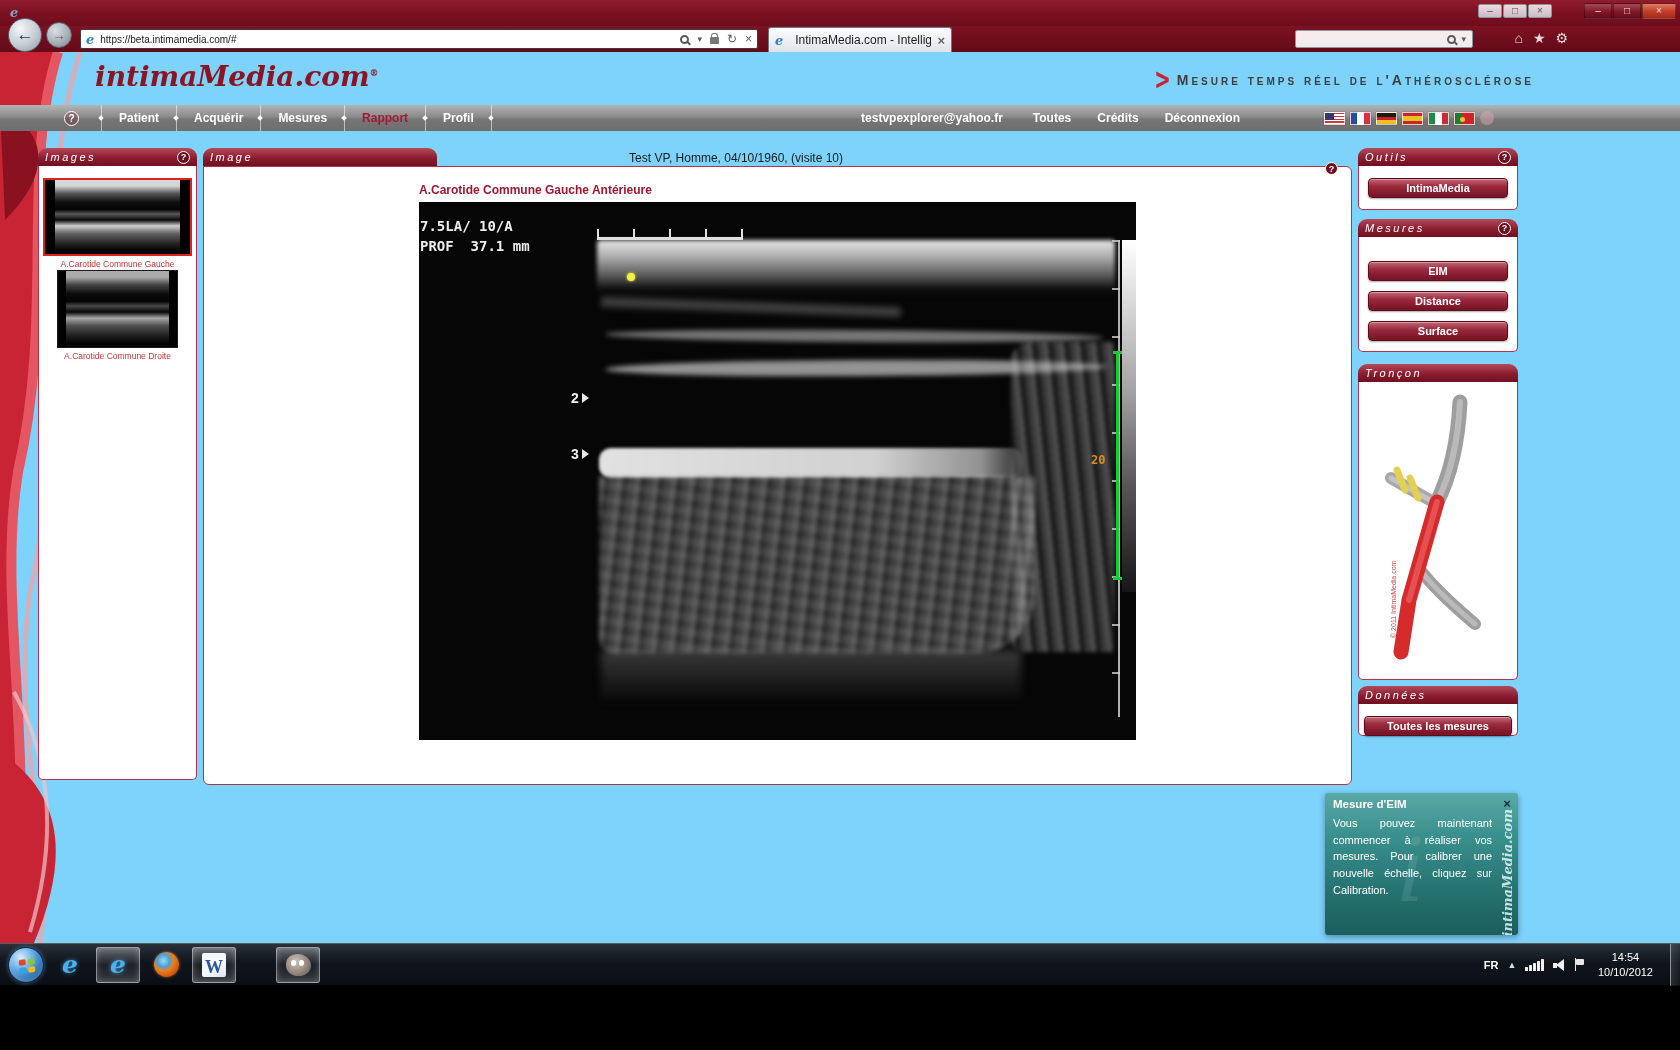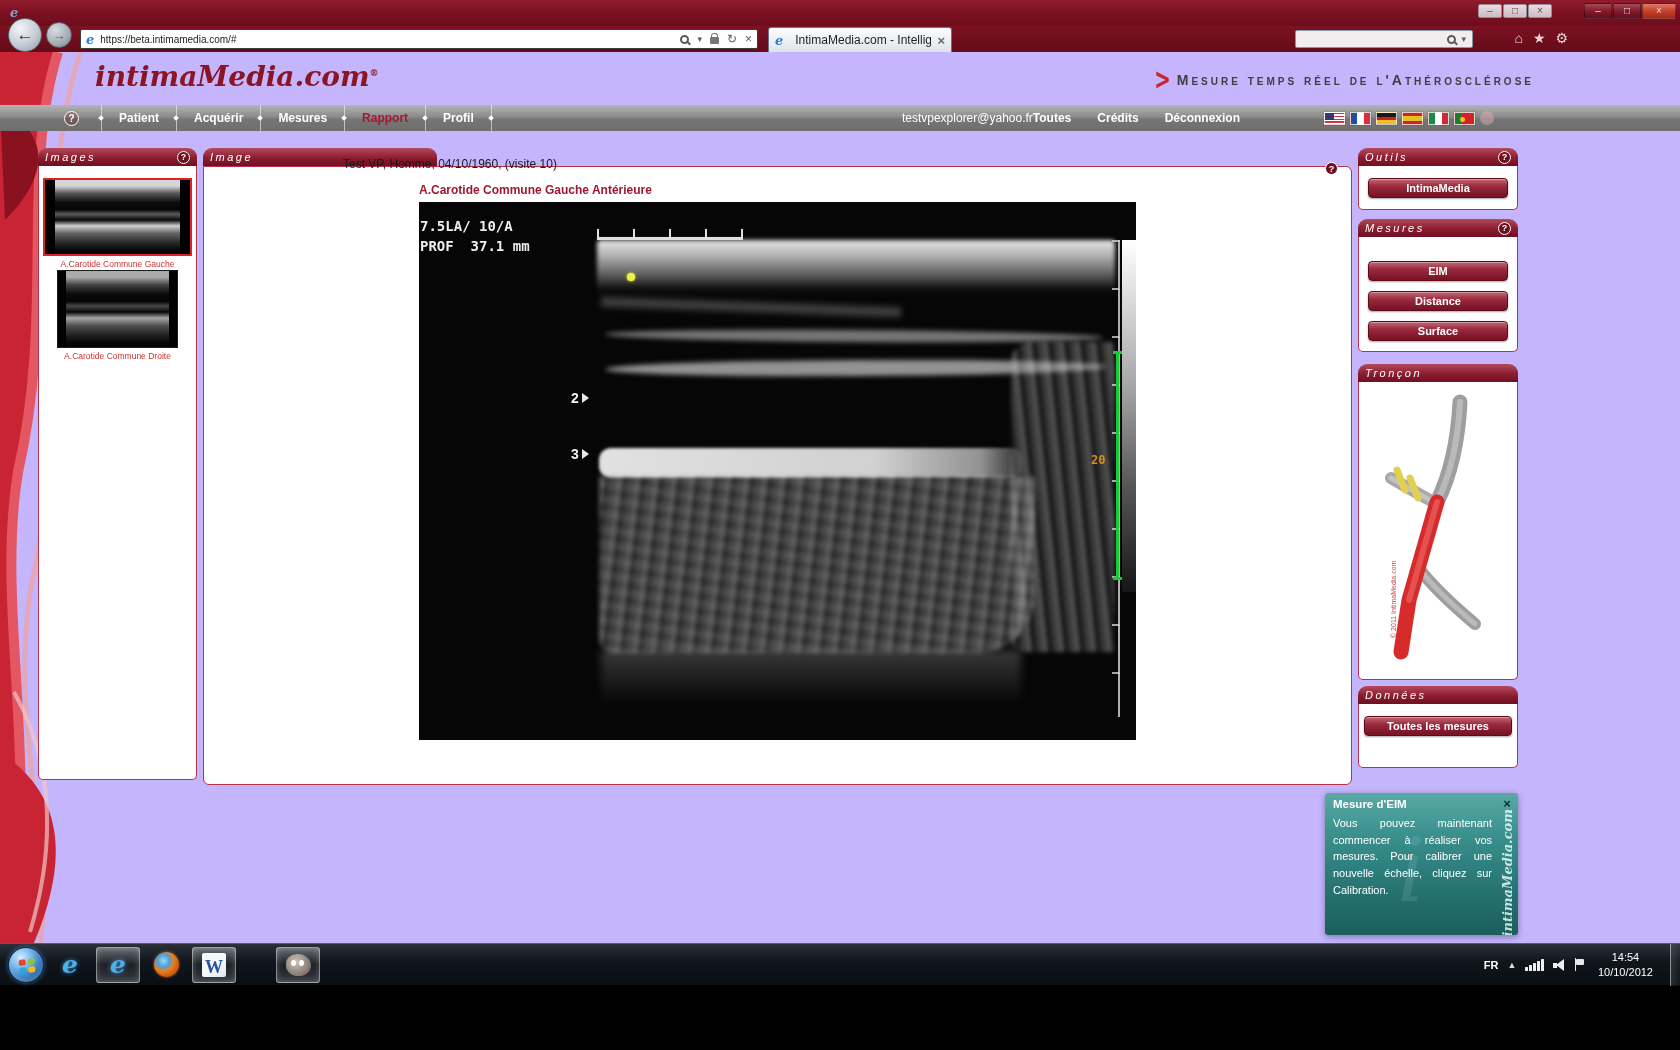--- a/index.html
+++ b/index.html
@@ -45,21 +45,21 @@
     border:1px solid #6a7582; border-bottom:none; border-radius:3px 3px 0 0;
     display:flex; align-items:center; padding:0 6px; gap:6px; }
   #tab .title { flex:1; font-size:12px; color:#1e1e1e; white-space:nowrap; overflow:hidden; }
   #tab .tclose { color:#666; font-size:13px; font-weight:bold; }
   #tb-search { position:absolute; left:1295px; top:4px; width:178px; height:18px;
     background:rgba(255,255,255,.92); border:1px solid #8a95a2; border-radius:2px;
     display:flex; align-items:center; justify-content:flex-end; gap:5px; padding:0 6px; }
   #ie-tools { position:absolute; right:112px; top:5px; display:flex; gap:10px; color:#e7d6d9; font-size:14px; line-height:1; }
 
   
-  #page { position:absolute; left:0; top:52px; width:1680px; height:891px; background:#c4b5fd; overflow:hidden; }
+  #page { position:absolute; left:0; top:52px; width:1680px; height:891px; background:#7dd3fc; overflow:hidden; }
   #swirl { position:absolute; left:0; top:0; z-index:0; }
 
   #site-header { position:absolute; left:0; top:0; width:1680px; height:53px; z-index:2; }
   #logo { position:absolute; left:95px; top:8px; font-family:"DejaVu Serif",serif; font-style:italic; font-weight:bold; font-size:28px; color:#8c1525; }
   #logo sup { font-size:9px; }
   #tagline { position:absolute; right:146px; top:14px; display:flex; align-items:center; gap:7px; }
   #tagline .chev { color:#c92433; font:bold 24px "DejaVu Sans Mono",monospace; transform:scaleY(1.3); }
   #tagline .ttext { font-variant:small-caps; letter-spacing:3px; font-size:14px; color:#3f3f3f; font-weight:bold; }
 
   #navbar { position:absolute; left:0; top:53px; width:1680px; height:26px; z-index:2;
@@ -67,21 +67,21 @@
     display:flex; align-items:center; color:#fff; font-size:12px; }
   .help-ring { width:15px; height:15px; border-radius:50%; border:1px solid #fff; color:#fff;
     font-weight:bold; font-size:10px; display:flex; align-items:center; justify-content:center; background:rgba(110,13,28,.25); }
   #nav-help { margin-left:64px; }
   #nav-items { display:flex; align-items:center; margin-left:22px; height:26px; }
   .nav-item { padding:0 17px; font-weight:bold; color:#fff; }
   .nav-item.active { color:#a81830; }
   .nav-sep { width:1px; height:26px; background:rgba(255,255,255,.55); position:relative; }
   .nav-sep::after { content:""; position:absolute; left:-2px; top:11px; width:4px; height:4px; background:#fff; transform:rotate(45deg); }
   #nav-right { position:absolute; right:0; top:0; height:26px; display:flex; align-items:center; }
-  #nav-user { font-weight:normal; }
+  #nav-user { font-weight:bold; margin-right:30px; }
   .nav-link { font-weight:bold; margin-right:26px; }
   #flag-row { display:flex; gap:5px; align-items:center; margin-left:58px; margin-right:186px; }
   .flag { width:21px; height:13px; border:1px solid rgba(255,255,255,.75); box-shadow:0 0 1px rgba(0,0,0,.4); }
   .flag-us { background:repeating-linear-gradient(180deg,#c43b46 0 1.4px,#fff 1.4px 2.8px); position:relative; }
   .flag-us::before { content:""; position:absolute; left:0; top:0; width:9px; height:7px; background:#35386e; }
   .flag-fr { background:linear-gradient(90deg,#1f4f9e 0 33%,#fff 33% 66%,#d8303c 66%); }
   .flag-de { background:linear-gradient(180deg,#1a1a1a 0 33%,#cc2028 33% 66%,#f0c020 66%); }
   .flag-es { background:linear-gradient(180deg,#c8242c 0 26%,#e8c21e 26% 74%,#c8242c 74%); }
   .flag-it { background:linear-gradient(90deg,#1c8a48 0 33%,#fff 33% 66%,#ce2b37 66%); }
   .flag-pt { background:linear-gradient(90deg,#1f7a34 0 38%,#d2222a 38%); position:relative; }
@@ -113,21 +113,21 @@
   .thumb-cap { font-size:8.5px; color:#c33; text-align:center; margin-top:3px; white-space:nowrap; }
   .mini-us { background:
       linear-gradient(90deg,#000 0 7%,transparent 7% 93%,#000 93%),
       linear-gradient(180deg,rgba(225,225,225,.95) 8%,rgba(140,140,140,.6) 18%,rgba(40,40,40,.25) 30%,transparent 38%),
       linear-gradient(180deg,transparent 40%,rgba(160,160,160,.55) 46%,rgba(30,30,30,.1) 54%,rgba(230,230,230,.9) 62%,rgba(150,150,150,.65) 72%,rgba(70,70,70,.45) 86%,transparent 95%),
       #060606; }
 
   #image-panel { left:203px; top:96px; width:1149px; height:637px; }
   #image-panel-hdr { position:absolute; left:0; top:0; width:234px; }
   #image-panel .panel-body { border-top:1px solid #b5324a; border-radius:0 6px 6px 6px; }
-  #patient-line { position:absolute; left:140px; top:9px; width:500px; text-align:left; font-size:12px; color:#1a1a1a; z-index:4; }
+  #patient-line { position:absolute; left:140px; top:3px; width:500px; text-align:right; font-size:12px; color:#1a1a1a; z-index:4; }
   #image-help { position:absolute; right:14px; top:14px; z-index:5; }
   #us-title { position:absolute; left:215px; top:16px; width:717px; font-size:12px; font-weight:bold; color:#a01830; }
   #us { position:absolute; left:215px; top:35px; width:717px; height:538px; background:#060606; overflow:hidden; }
   #us div { position:absolute; }
   .us-skin { left:178px; top:38px; width:518px; height:58px; border-radius:4px; opacity:.92; filter:blur(2px);
     background:linear-gradient(180deg,#f2f2f2 4%,#b9b9b9 30%,#5e5e5e 62%,rgba(40,40,40,.25) 85%,transparent); }
   .us-skin2 { left:182px; top:100px; width:300px; height:10px; background:#777; filter:blur(3px); opacity:.5; transform:rotate(2deg); }
   .us-line1 { left:186px; top:128px; width:498px; height:12px; background:#aaa; filter:blur(2.5px); opacity:.68; border-radius:50%; transform:rotate(.4deg); }
   .us-line2 { left:186px; top:158px; width:502px; height:16px; background:#c2c2c2; filter:blur(2.5px); opacity:.75; border-radius:50%; transform:rotate(-.3deg); }
   .us-rightcol { left:592px; top:140px; width:104px; height:310px; border-radius:20px 0 0 14px; filter:blur(2px); opacity:.85;
@@ -150,21 +150,21 @@
   .us-dot { left:208px; top:71px; width:8px; height:8px; border-radius:50%; background:#eef04e; box-shadow:0 0 3px #ff0; }
   .us-mark { color:#f2f2f2; font-weight:bold; font-size:14px; display:flex; align-items:center; }
   #us-m2 { left:152px; top:188px; } #us-m3 { left:152px; top:244px; }
   .tri { width:0; height:0; border:5px solid transparent; border-left:7px solid #e8e8e8; border-right:none; margin-left:3px; position:static !important; }
   .us-ovl { left:1px; color:#ededed; font-family:"DejaVu Sans Mono",monospace; font-weight:bold; font-size:14px; white-space:pre; }
   #us-ovl1 { top:16px; } #us-ovl2 { top:36px; }
 
   #outils-panel { left:1358px; top:96px; width:160px; height:62px; }
   #mesures-panel { left:1358px; top:167px; width:160px; height:133px; }
   #troncon-panel { left:1358px; top:312px; width:160px; height:316px; }
-  #donnees-panel { left:1358px; top:634px; width:160px; height:82px; }
+  #donnees-panel { left:1358px; top:634px; width:160px; height:50px; }
   #btn-calibration { top:12px; }
   #btn-eim { top:24px; } #btn-distance { top:54px; } #btn-surface { top:84px; }
   #btn-toutes { top:12px; width:148px; }
   #troncon-panel svg { display:block; margin:4px auto 0; }
 
   
   #popup { position:absolute; left:1325px; top:741px; width:193px; height:142px; z-index:6;
     background:linear-gradient(180deg,#5aa9a6 0%,#39908d 30%,#257270 70%,#1b5e5d 100%);
     border-radius:3px; box-shadow:0 2px 6px rgba(0,0,0,.35); color:#fff; overflow:hidden; }
   #popup-title { padding:5px 8px 3px; font-weight:bold; font-size:11.5px; }

